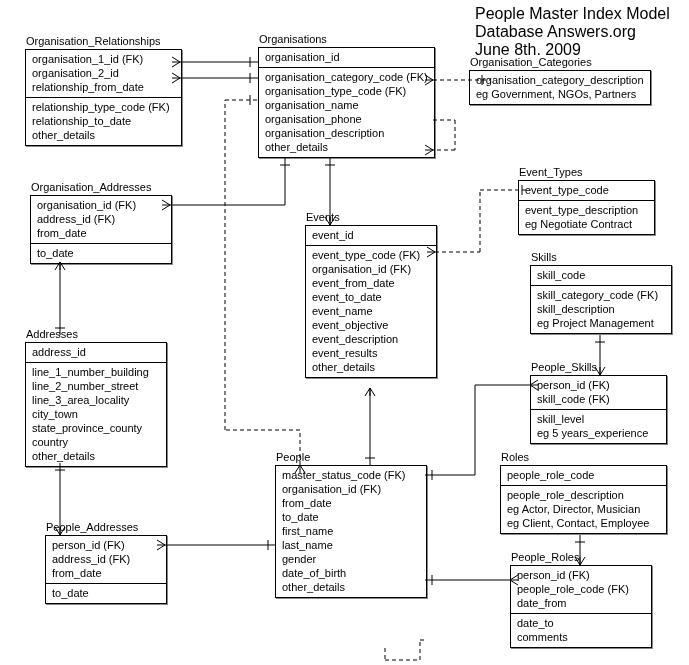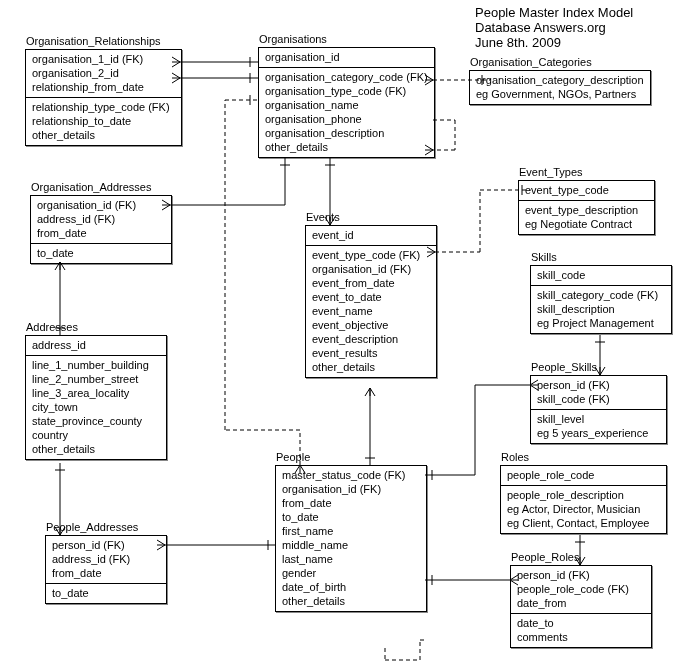--- a/index.html
+++ b/index.html
@@ -1,21 +1,21 @@
 <!DOCTYPE html>
 <html><head>
 <meta charset="utf-8">
 <style>
 body{margin:0;font-family:Arial,sans-serif;font-size:11px;color:#000;background:#fff;position:relative;width:689px;height:665px}
 .entity{position:absolute;border:1px solid #000;background:#fff;box-shadow:1px 1px 0 #888}
 .entity-title{position:absolute;font-size:11px;top:-15px;left:0}
 .section{border-bottom:1px solid #000;padding:2px 6px 3px}
 .section:last-child{border-bottom:none}
 .row{line-height:14px;white-space:nowrap}
-.hdr{position:absolute;font-size:13px}
+.hdr{position:absolute;font-size:16px}
 svg{position:absolute;top:0;left:0;pointer-events:none}
 line.rel{stroke:#000;stroke-width:1}
 line.dashed{stroke-dasharray:4 3}
 .crow{stroke:#000;stroke-width:1;fill:none}
 </style>
 </head>
 <body>
 
 <div class="hdr" style="left:475px;top:5px">
 <div>People Master Index  Model</div>
@@ -106,21 +106,21 @@
 <div class="section">
       <div class="row">skill_code</div>
     </div>
 <div class="section">
 <div class="row">skill_category_code (FK)</div>
 <div class="row">skill_description</div>
 <div class="row">eg Project Management</div>
 </div>
 </div>
 
-<div class="entity" style="left:25px;top:335px;width:140px">
+<div class="entity" style="left:25px;top:342px;width:140px">
 <div class="entity-title">Addresses</div>
 <div class="section">
       <div class="row">address_id</div>
     </div>
 <div class="section">
 <div class="row">line_1_number_building</div>
 <div class="row">line_2_number_street</div>
 <div class="row">line_3_area_locality</div>
 <div class="row">city_town</div>
 <div class="row">state_province_county</div>
@@ -142,21 +142,20 @@
 </div>
 
 <div class="entity" style="left:275px;top:465px;width:150px">
 <div class="entity-title">People</div>
 <div class="section">
 <div class="row">master_status_code (FK)</div>
 <div class="row">organisation_id (FK)</div>
 <div class="row">from_date</div>
 <div class="row">to_date</div>
 <div class="row">first_name</div>
-<div class="row">middle_name</div>
 <div class="row">last_name</div>
 <div class="row">gender</div>
 <div class="row">date_of_birth</div>
 <div class="row">other_details</div>
 </div>
 </div>
 
 <div class="entity" style="left:500px;top:465px;width:165px">
 <div class="entity-title">Roles</div>
 <div class="section">

